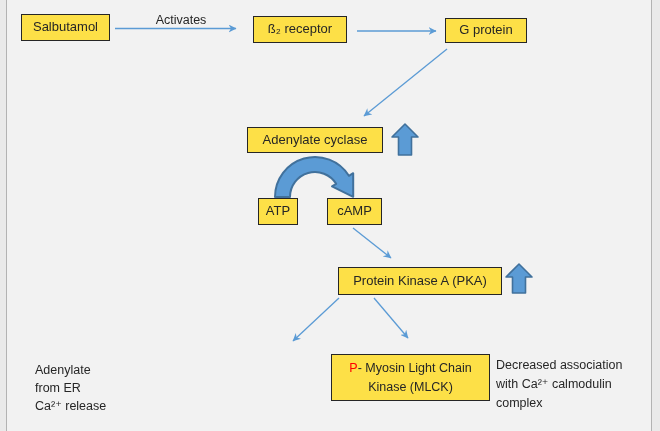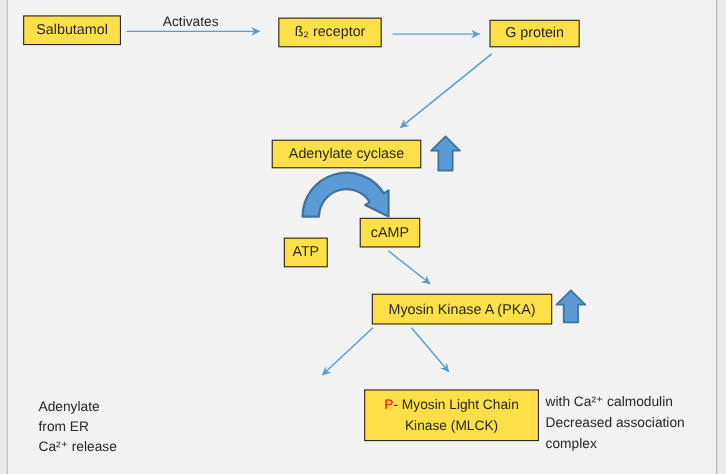--- a/index.html
+++ b/index.html
@@ -24,37 +24,37 @@
     background:#fde047;
     border:1.5px solid #262626;
     display:flex;align-items:center;justify-content:center;
     font-size:13px;line-height:1.25;
     white-space:nowrap;
   }
   .box-salbutamol{left:21px;top:14px;width:89px;height:27px;}
   .box-b2{left:253px;top:16px;width:94px;height:27px;}
   .box-gprotein{left:445px;top:18px;width:82px;height:25px;}
   .box-adenylate{left:247px;top:127px;width:136px;height:26px;}
-  .box-atp{left:258px;top:216px;width:40px;height:27px;}
+  .box-atp{left:258px;top:198px;width:40px;height:27px;}
   .box-camp{left:327px;top:198px;width:55px;height:27px;}
   .box-pka{left:338px;top:267px;width:164px;height:28px;}
   .box-ip3{
     left:158px;top:352px;width:139px;height:66px;
     flex-direction:column;align-items:flex-start;justify-content:center;
     padding-left:6px;font-size:12.5px;line-height:20px;
   }
   .box-mlck{
     left:331px;top:354px;width:159px;height:47px;
     flex-direction:column;align-items:center;justify-content:center;
     font-size:12.5px;line-height:19px;
   }
   .red-p{color:#ff0000;}
 
   .free-label{position:absolute;font-size:12.5px;line-height:18px;white-space:nowrap;}
-  .activates{left:148px;top:11px;width:66px;text-align:left;}
+  .activates{left:148px;top:11px;width:66px;text-align:center;}
   .note-left{left:35px;top:361px;}
   .note-right{left:496px;top:356px;line-height:19px;}
 
   .overlay{position:absolute;left:0;top:0;pointer-events:none;}
 </style>
 </head>
 <body>
 
 <div class="stage">
 
@@ -129,34 +129,34 @@
 
   <div class="box box-atp">
     <span>ATP</span>
   </div>
 
   <div class="box box-camp">
     <span>cAMP</span>
   </div>
 
   <div class="box box-pka">
-    <span>Myosin Kinase A (PKA)</span>
+    <span>Protein Kinase A (PKA)</span>
   </div>
 
 
   <div class="box box-mlck">
     <div><span class="red-p">P</span><span>- Myosin Light Chain</span></div>
     <div>Kinase (MLCK)</div>
   </div>
 
   <div class="free-label note-left">
     <div>Adenylate</div>
     <div>from ER</div>
     <div>Ca²⁺ release</div>
   </div>
 
   <div class="free-label note-right">
+    <div>Decreased association</div>
     <div>with Ca²⁺ calmodulin</div>
-    <div>Decreased association</div>
     <div>complex</div>
   </div>
 
 </div>
 
 </body></html>

